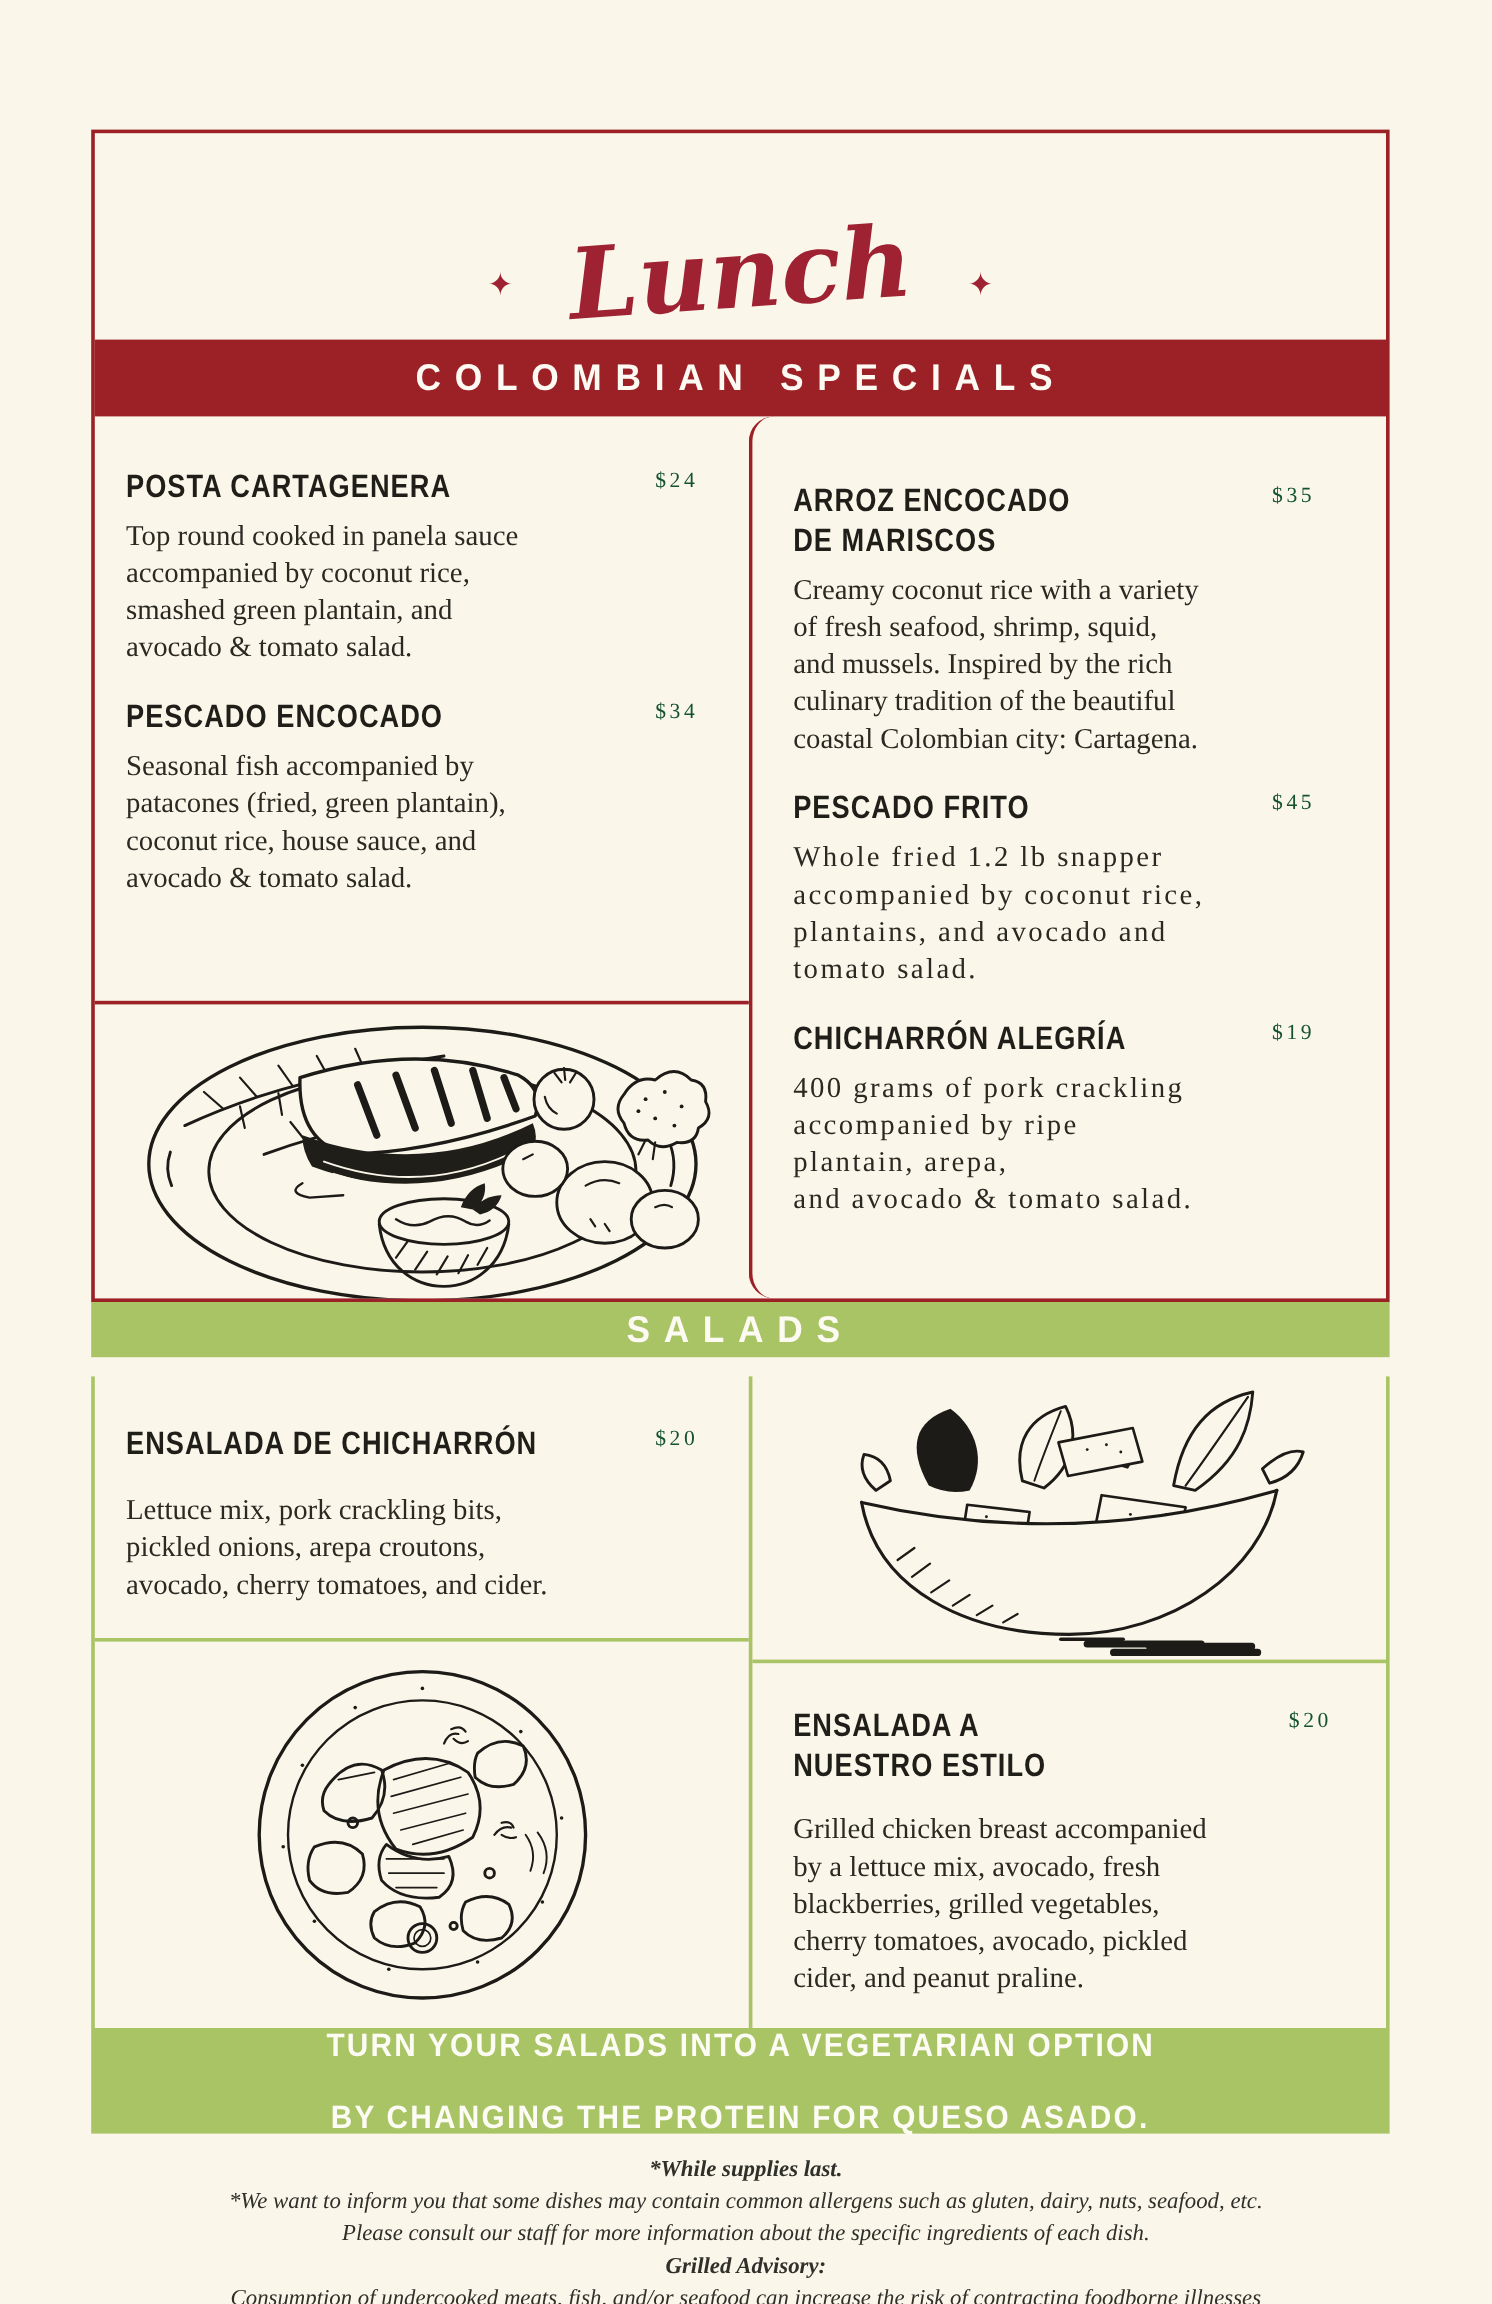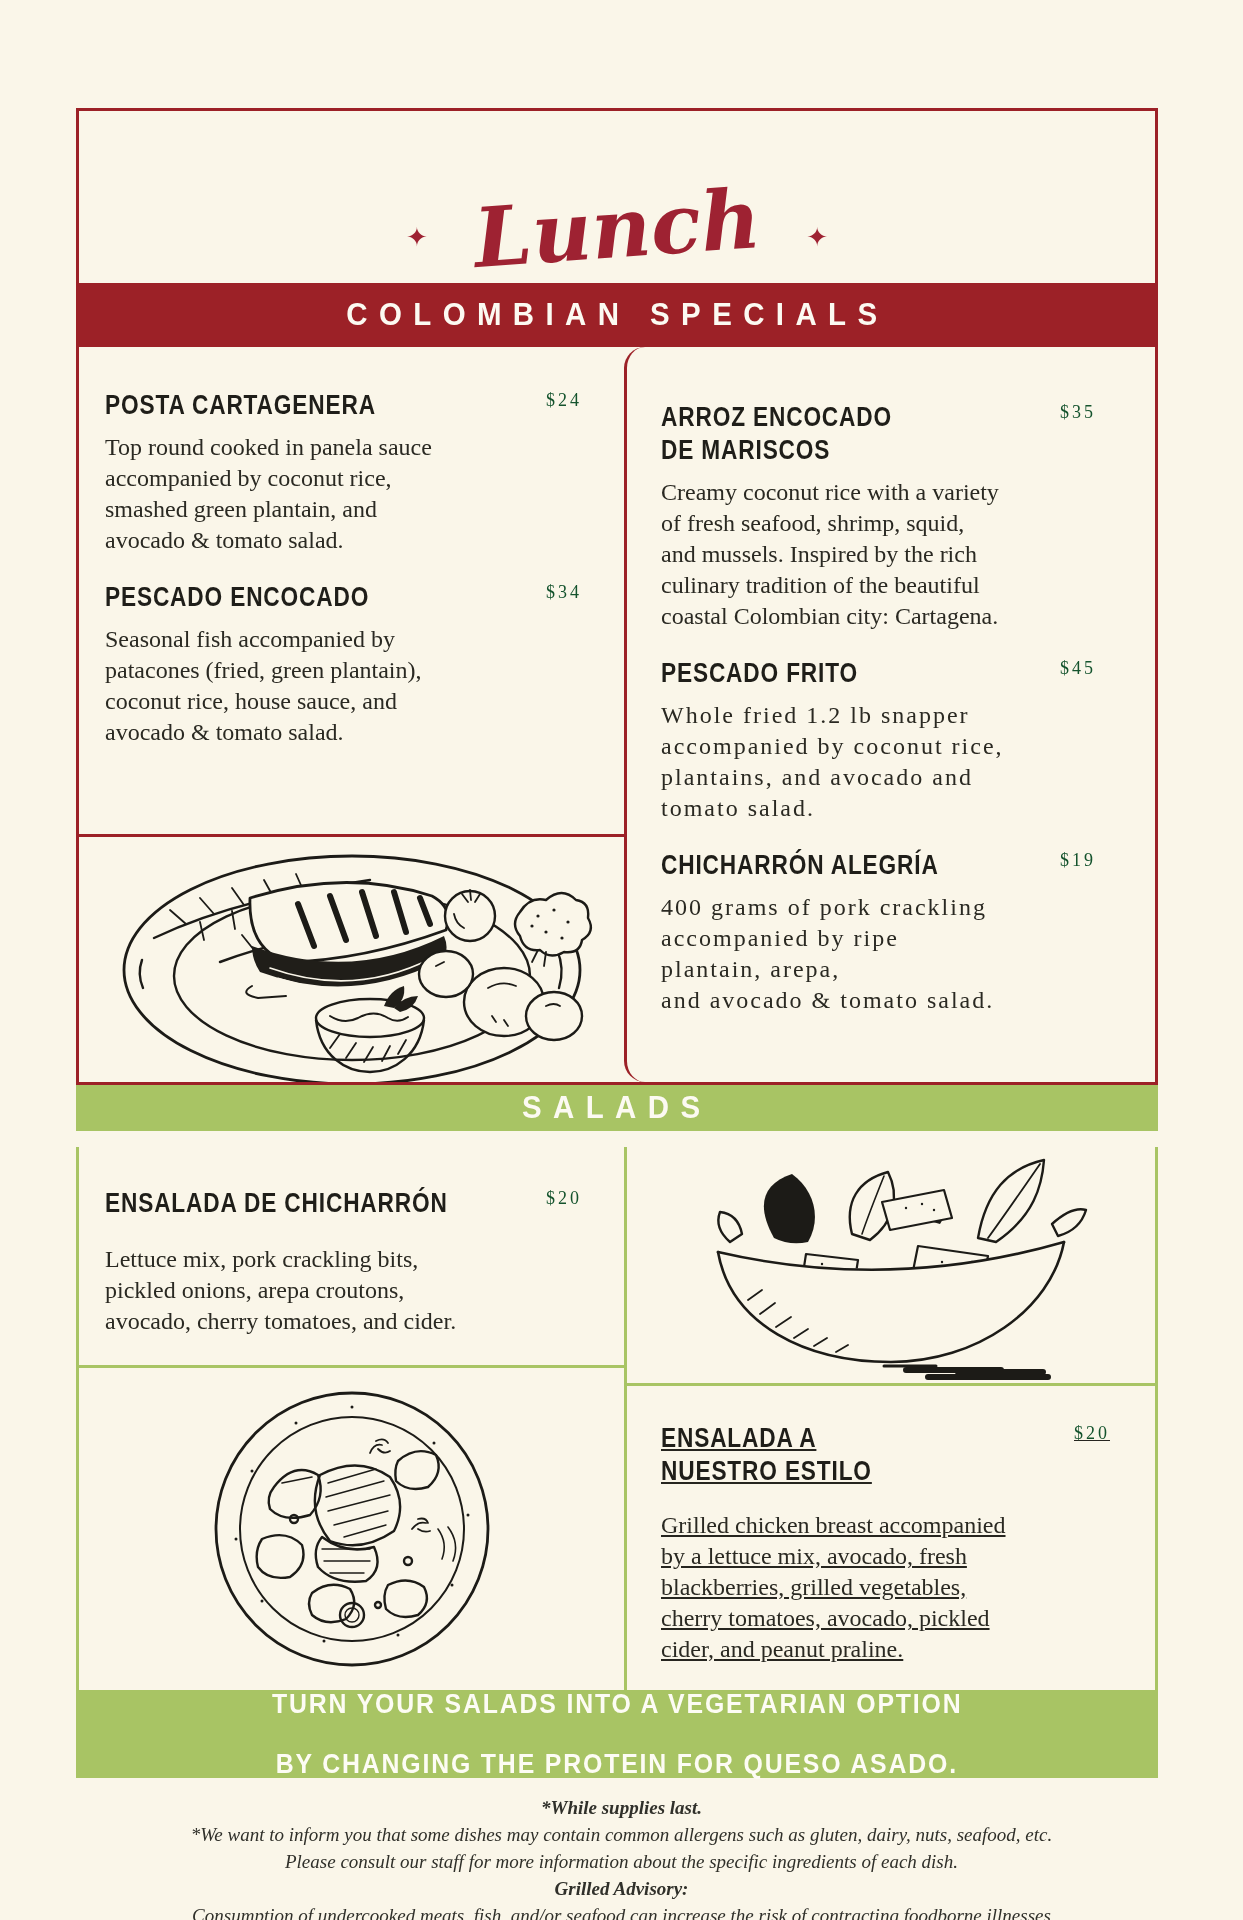--- a/index.html
+++ b/index.html
@@ -39,21 +39,21 @@
   
   .green-band{position:absolute;left:76px;top:1085px;width:1082px;height:46px;background:#a8c464;
               display:flex;align-items:center;justify-content:center;}
   .salads-box{position:absolute;left:76px;top:1147px;width:1082px;height:543px;box-sizing:border-box;
               border-left:3px solid #a8c464;border-right:3px solid #a8c464;display:flex;}
   .salads-left{width:545px;box-sizing:border-box;display:flex;flex-direction:column;}
   .salads-left .text-area{height:221px;box-sizing:border-box;border-bottom:3px solid #a8c464;
                           padding:40px 42px 0 26px;}
   .salads-left .text-area .desc{margin-top:24px;}
   .salads-left .illus{flex:1;display:flex;align-items:center;justify-content:center;overflow:hidden;}
-  .salads-right{flex:1;border-left:3px solid #a8c464;box-sizing:border-box;display:flex;flex-direction:column;text-decoration:underline;}
+  .salads-right{flex:1;border-left:3px solid #a8c464;box-sizing:border-box;display:flex;flex-direction:column;}
   .salads-right .illus{height:258px;box-sizing:border-box;border-bottom:3px solid #a8c464;
                        display:flex;align-items:center;justify-content:center;overflow:hidden;}
   .salads-right .text-area{flex:1;padding:36px 45px 0 34px;}
   .salads-right .text-area .desc{margin-top:22px;}
 
   .banner{position:absolute;left:76px;top:1690px;width:1082px;height:88px;background:#a8c464;
           display:flex;flex-direction:column;align-items:center;justify-content:center;gap:23px;}
   .banner-line{font-family:"Liberation Sans",sans-serif;font-weight:700;font-size:27px;
                line-height:37px;color:#fdfcf4;letter-spacing:2px;white-space:nowrap;transform:scaleX(.92);}
 

